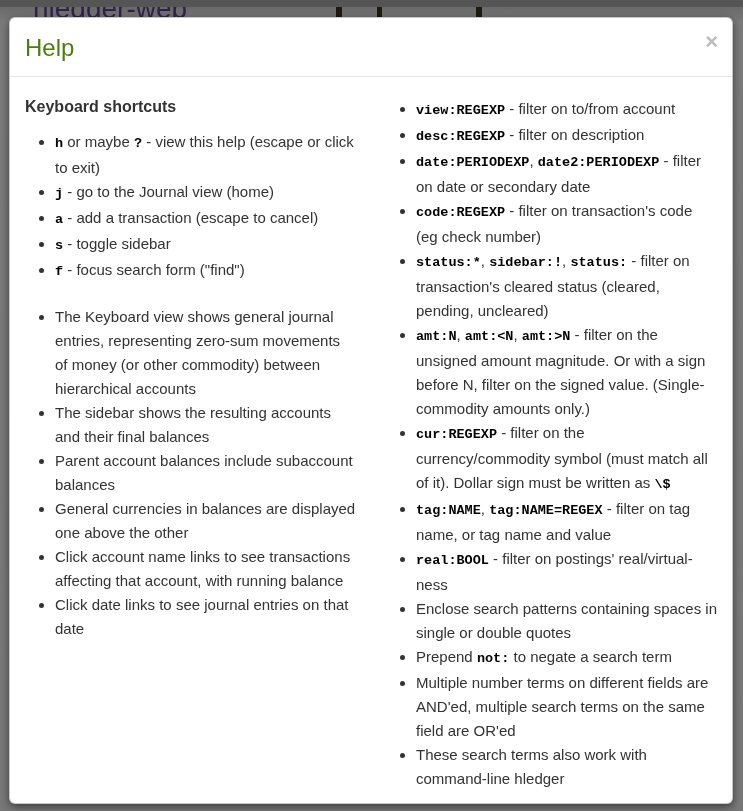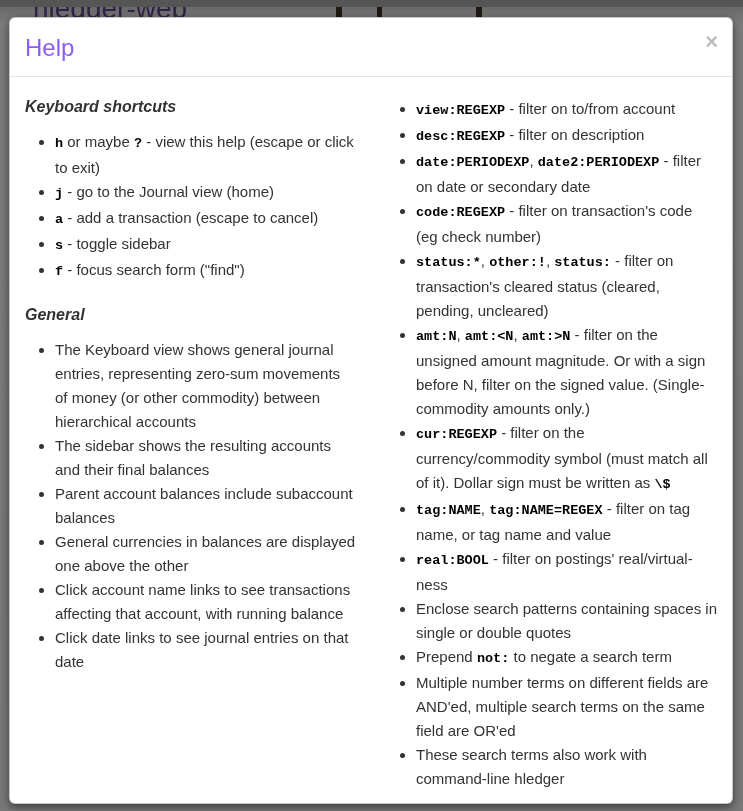--- a/index.html
+++ b/index.html
@@ -20,31 +20,31 @@
   .bg-glyph.g3{left:476px;width:6px;}
   
   .modal{
     position:absolute;left:9px;top:10px;width:724px;height:787px;
     box-sizing:border-box;background:#ffffff;
     border:1px solid rgba(0,0,0,.22);border-radius:6px;
     box-shadow:0 3px 9px rgba(0,0,0,.5);
     overflow:hidden;color:#333333;
   }
   .modal-header{position:relative;padding:15px 15px 13px 15px;border-bottom:1px solid #e5e5e5;}
-  .modal-title{font-size:24px;font-weight:400;line-height:30px;color:#8b5cf6;}
+  .modal-title{font-size:24px;font-weight:400;line-height:30px;color:#4d7c0f;}
   .close-btn{
     position:absolute;top:13px;right:14px;
     background:none;border:0;padding:0;margin:0;cursor:pointer;
     font-family:"Liberation Sans",sans-serif;
     font-size:22px;font-weight:700;line-height:1;color:#bcbcbc;
     text-shadow:0 1px 0 #fff;
   }
   .modal-body{display:flex;gap:30px;padding:20px 15px 15px 15px;}
   .col{flex:1;min-width:0;}
-  .sec-h{font-size:16px;font-weight:700;color:#333;margin:0 0 13px 0;line-height:20px;font-style:italic;}
+  .sec-h{font-size:16px;font-weight:700;color:#333;margin:0 0 13px 0;line-height:20px;}
   .section ul{margin:0 0 21px 0;padding:0 0 0 30px;list-style:disc outside;}
   .section:last-child ul{margin-bottom:0;}
   .section li{font-size:15px;line-height:24px;color:#333;}
   .section code{
     font-family:"Liberation Mono","DejaVu Sans Mono",monospace;
     font-size:13.5px;font-weight:700;color:#000;
     background:none;padding:0;
   }
 </style>
 </head>
@@ -71,40 +71,39 @@
           <div class="sec-h">Keyboard shortcuts</div>
           <ul>
               <li><code>h</code> or maybe <code>?</code> - view this help (escape or click to exit)</li>
               <li><code>j</code> - go to the Journal view (home)</li>
               <li><code>a</code> - add a transaction (escape to cancel)</li>
               <li><code>s</code> - toggle sidebar</li>
               <li><code>f</code> - focus search form ("find")</li>
             </ul>
         </div>
         <div class="section">
-          <div class="sec-h">General</div>
           <ul>
               <li>The Keyboard view shows general journal entries, representing zero-sum movements of money (or other commodity) between hierarchical accounts</li>
               <li>The sidebar shows the resulting accounts and their final balances</li>
               <li>Parent account balances include subaccount balances</li>
               <li>General currencies in balances are displayed one above the other</li>
               <li>Click account name links to see transactions affecting that account, with running balance</li>
               <li>Click date links to see journal entries on that date</li>
             </ul>
         </div>
       </div>
 
       <div class="col">
         <div class="section">
           <ul>
               <li><code>view:REGEXP</code> - filter on to/from account</li>
               <li><code>desc:REGEXP</code> - filter on description</li>
               <li><code>date:PERIODEXP</code>, <code>date2:PERIODEXP</code> - filter on date or secondary date</li>
               <li><code>code:REGEXP</code> - filter on transaction's code (eg check number)</li>
-              <li><code>status:*</code>, <code>other:!</code>, <code>status:</code> - filter on transaction's cleared status (cleared, pending, uncleared)</li>
+              <li><code>status:*</code>, <code>sidebar:!</code>, <code>status:</code> - filter on transaction's cleared status (cleared, pending, uncleared)</li>
               <li><code>amt:N</code>, <code>amt:&lt;N</code>, <code>amt:&gt;N</code> - filter on the unsigned amount magnitude. Or with a sign before N, filter on the signed value. (Single-commodity amounts only.)</li>
               <li><code>cur:REGEXP</code> - filter on the currency/commodity symbol (must match all of it). Dollar sign must be written as <code>\$</code></li>
               <li><code>tag:NAME</code>, <code>tag:NAME=REGEX</code> - filter on tag name, or tag name and value</li>
               <li><code>real:BOOL</code> - filter on postings' real/virtual-ness</li>
               <li>Enclose search patterns containing spaces in single or double quotes</li>
               <li>Prepend <code>not:</code> to negate a search term</li>
               <li>Multiple number terms on different fields are AND'ed, multiple search terms on the same field are OR'ed</li>
               <li>These search terms also work with command-line hledger</li>
             </ul>
         </div>

